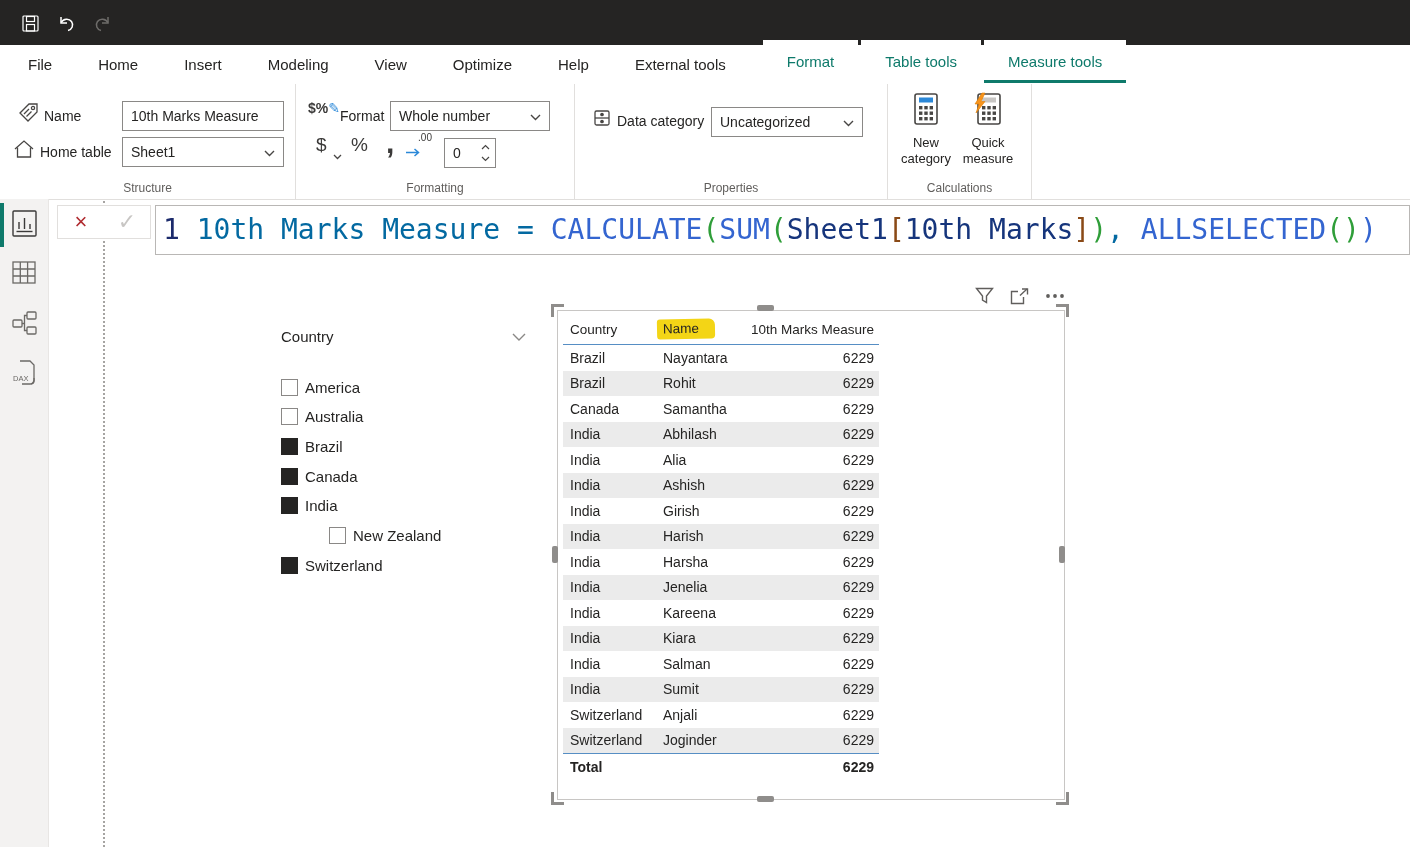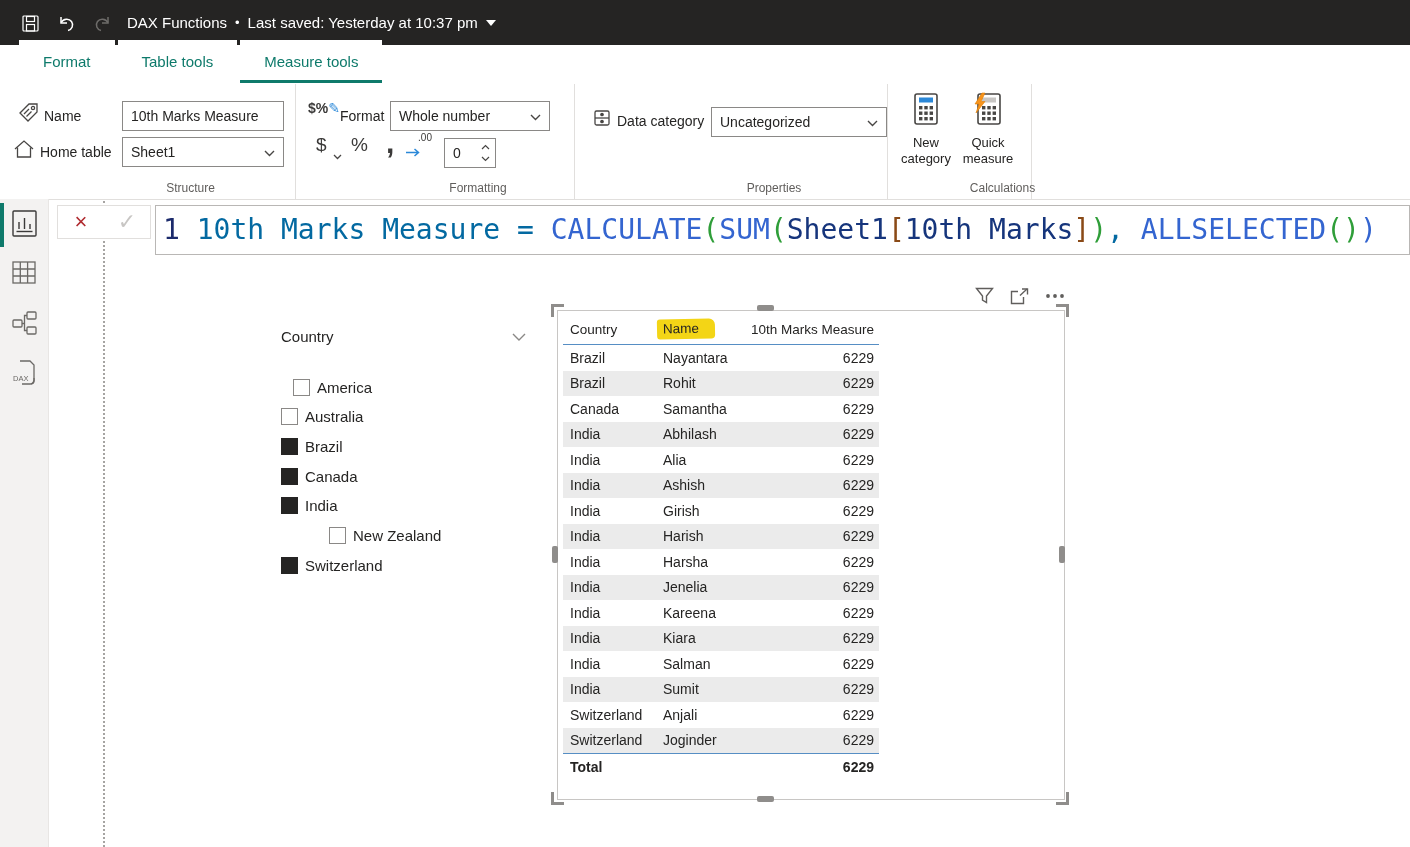--- a/index.html
+++ b/index.html
@@ -18,21 +18,21 @@
   
   #tabrow{left:0;top:45px;width:1410px;height:39px;background:#fff;display:flex;align-items:stretch;padding-left:5px;box-sizing:border-box;z-index:2;}
   .tab{padding:0 23px;display:flex;align-items:center;font-size:15px;color:#252423;cursor:default;}
   #ctx-tabs{display:flex;margin-left:14px;gap:3px;}
   .ctab{position:relative;height:43px;transform:translateY(-5px);background:#fff;padding:0 24px;display:flex;align-items:center;font-size:15px;color:#0e7a6b;z-index:3;}
   .ctab.active::after{content:"";position:absolute;left:0;right:0;bottom:0;height:3px;background:#0e7a6b;}
 
   
   #ribbon{left:0;top:84px;width:1410px;height:115px;background:#fff;border-bottom:1px solid #e1dfdd;display:flex;z-index:1;}
   .rgroup{position:relative;border-right:1px solid #e1dfdd;box-sizing:border-box;height:115px;flex:0 0 auto;}
-  .rgroup-label{position:absolute;bottom:4px;left:0;width:100%;text-align:center;font-size:12px;color:#605e5c;margin-left:43px;}
+  .rgroup-label{position:absolute;bottom:4px;left:0;width:100%;text-align:center;font-size:12px;color:#605e5c;}
   .rlabel{position:absolute;font-size:14px;color:#252423;white-space:nowrap;}
   .rinput,.rselect{position:absolute;height:30px;box-sizing:border-box;border:1px solid #8a8886;background:#fff;font-size:14px;color:#252423;display:flex;align-items:center;}
   .rinput input{border:none;outline:none;width:100%;height:100%;font:inherit;color:inherit;padding:0 8px;box-sizing:border-box;background:transparent;}
   .rselect{justify-content:space-between;padding:0 8px;}
   .rselect svg{flex:0 0 auto;}
   .ric{position:absolute;}
   .fmt-glyph{position:absolute;font-size:19px;color:#3b3a39;}
   .spin{position:absolute;right:3px;top:2px;bottom:2px;width:14px;display:flex;flex-direction:column;align-items:center;justify-content:space-between;padding:3px 0;box-sizing:border-box;}
   .calc-btn{position:absolute;top:8px;display:flex;flex-direction:column;align-items:center;gap:5px;cursor:default;}
   .calc-btn .bl{font-size:13px;color:#252423;text-align:center;line-height:16px;width:60px;}
@@ -113,33 +113,33 @@
     </span>
   </div>
   <div class="tb-btn" style="left:90px;">
     <span>
       <svg width="19" height="19" viewBox="0 0 19 19" fill="none" stroke="#6e6c6a" stroke-width="1.5">
         <path d="M15 3 L15 9 L9 9"></path>
         <path d="M15 8.5 C12.5 4.5 7 4 4.5 7.5 C2 11 4 15.5 8 16.5"></path>
       </svg>
     </span>
   </div>
-  <div id="tb-title">
-    <span>DAX Functions</span>
-    <span class="dot">•</span>
-    <span>Last saved: Yesterday at 10:37 pm</span>
-    <span style="display:flex;align-items:center;">
-      <svg width="10" height="6" viewBox="0 0 10 6">
-          <polygon points="0,0 10,0 5,6" fill="#ffffff"></polygon>
-        </svg>
-    </span>
-  </div>
 </div>
 
 <div id="tabrow" class="abs">
+  <div id="std-tabs" style="display:flex;">
+      <div class="tab">File</div>
+      <div class="tab">Home</div>
+      <div class="tab">Insert</div>
+      <div class="tab">Modeling</div>
+      <div class="tab">View</div>
+      <div class="tab">Optimize</div>
+      <div class="tab">Help</div>
+      <div class="tab">External tools</div>
+    </div>
   <div id="ctx-tabs">
       <div class="ctab">Format</div>
       <div class="ctab">Table tools</div>
       <div class="ctab active">Measure tools</div>
     </div>
 </div>
 
 <div id="ribbon" class="abs">
 
   <div class="rgroup" style="width:296px;">
@@ -214,21 +214,21 @@
   <div class="rgroup" style="width:313px;">
     <span class="ric" style="left:18px;top:25px;">
       <svg width="18" height="18" viewBox="0 0 18 18" fill="none" stroke="#484644" stroke-width="1.3">
         <rect x="2" y="2" width="14" height="14" rx="1.5"></rect>
         <path d="M2 9 H16"></path>
         <circle cx="9" cy="5.5" r="1.2" fill="#484644"></circle>
         <circle cx="9" cy="12.5" r="1.2" fill="#484644"></circle>
       </svg>
     </span>
     <span class="rlabel" style="left:42px;top:29px;">Data category</span>
-    <div class="rselect" style="left:136px;top:23px;width:176px;">
+    <div class="rselect" style="left:136px;top:23px;width:152px;">
       <span>Uncategorized</span>
       <span>
         <svg width="11" height="7" viewBox="0 0 11 7" fill="none" stroke="#484644" stroke-width="1.4">
             <polyline points="1,1 5.5,5.5 10,1"></polyline>
           </svg>
       </span>
     </div>
     <div class="rgroup-label">Properties</div>
   </div>
 
@@ -327,21 +327,21 @@
 <div id="slicer" class="abs">
   <div id="slicer-head">
     <span id="slicer-title">Country</span>
     <span>
       <svg width="14" height="8" viewBox="0 0 14 8" fill="none" stroke="#8a8886" stroke-width="1.4">
           <polyline points="1,1 7,7 13,1"></polyline>
         </svg>
     </span>
   </div>
   <div id="slicer-items" style="position:relative;">
-      <div class="sl-item" style="top: 28px; margin-left: 12px;">
+      <div class="sl-item" style="top: 28px;">
         <span class="cb"></span>
         <span class="sl-lbl">America</span>
       </div>
       <div class="sl-item" style="top: 57.7px;">
         <span class="cb"></span>
         <span class="sl-lbl">Australia</span>
       </div>
       <div class="sl-item" style="top: 87.4px;">
         <span class="cb checked"></span>
         <span class="sl-lbl">Brazil</span>

